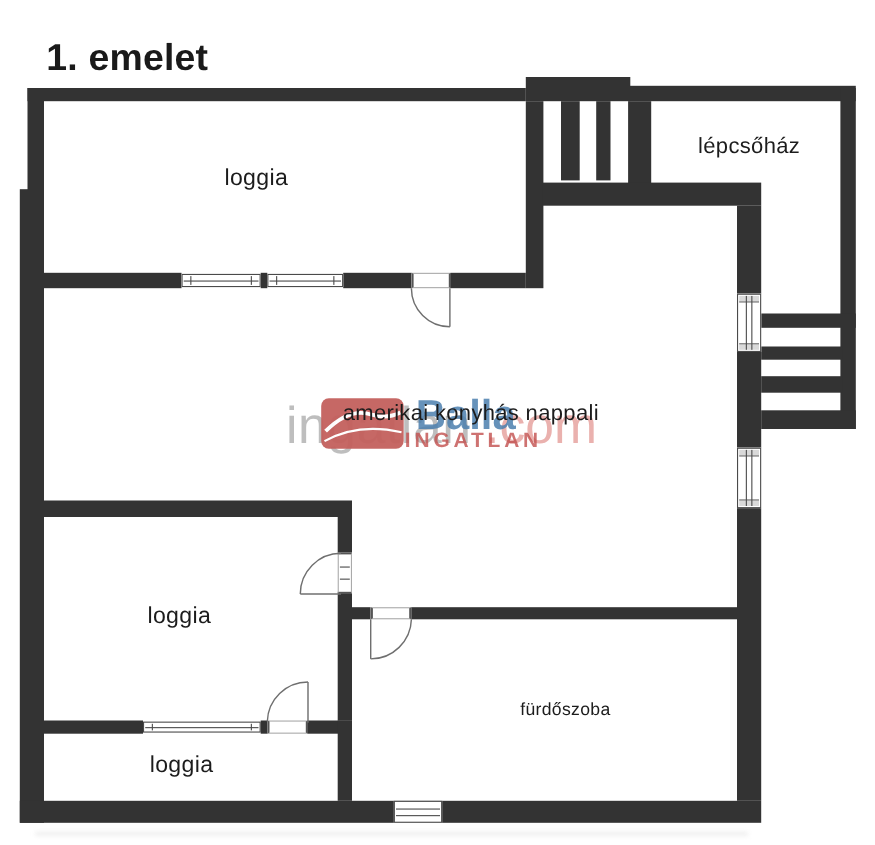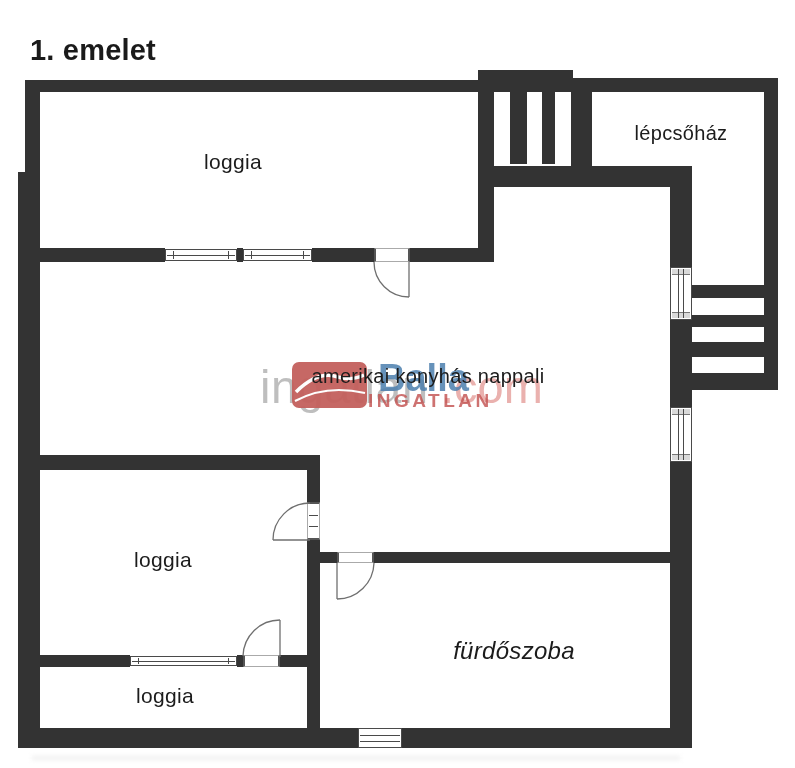--- a/index.html
+++ b/index.html
@@ -29,21 +29,21 @@
   .wm-sub{z-index:23;font-size:19px;font-weight:700;letter-spacing:3.5px;
           color:var(--brand-darkred);opacity:.8;}
   .room-label{z-index:30;}
   .shadow{position:absolute;background:#e3e3e3;filter:blur(2px);opacity:.55;}
 </style>
 </head>
 <body>
 
 <div id="plan">
 
-  <div class="title" style="left:30px;top:34px;font-size:29px;">1. emelet</div>
+  <div class="title" style="left:42px;top:34px;font-size:34px;">1. emelet</div>
 
   <div class="w" style="left:25px;top:80px;width:453px;height:12px;"></div>
   <div class="w" style="left:478px;top:70px;width:95px;height:22px;"></div>
   <div class="w" style="left:571px;top:78px;width:207px;height:14px;"></div>
   <div class="w" style="left:764px;top:80px;width:14px;height:310px;"></div>
   <div class="w" style="left:25px;top:80px;width:15px;height:95px;"></div>
   <div class="w" style="left:18px;top:172px;width:22px;height:576px;"></div>
   <div class="w" style="left:18px;top:728px;width:674px;height:20px;"></div>
 
   <div class="w" style="left:478px;top:92px;width:16px;height:170px;"></div>
@@ -137,17 +137,17 @@
       <path d="M3,39 Q34,22 73,31" stroke="#ffffff" stroke-width="2" fill="none"></path>
     </svg>
   </div>
   <div class="wm wm-brand" style="left:366px;top:359px;margin-left:12px;">Balla</div>
   <div class="wm wm-sub" style="left:368px;top:391px;">INGATLAN</div>
 
   <div class="lbl room-label" style="left:233px;top:150px;font-size:21px;">loggia</div>
   <div class="lbl room-label" style="left:681px;top:122px;font-size:20px;">lépcsőház</div>
   <div class="lbl room-label" style="left:428px;top:365px;font-size:20px;">amerikai konyhás nappali</div>
   <div class="lbl room-label" style="left:163px;top:548px;font-size:21px;">loggia</div>
-  <div class="lbl room-label" style="left:514px;top:637px;font-size:24px;font-style:italic;">fürdőszoba</div>
+  <div class="lbl room-label" style="left:514px;top:637px;font-size:16px;">fürdőszoba</div>
   <div class="lbl room-label" style="left:165px;top:684px;font-size:21px;">loggia</div>
 
   <div class="shadow" style="left:32px;top:756px;width:648px;height:4px;"></div>
 </div>
 
 </body></html>

